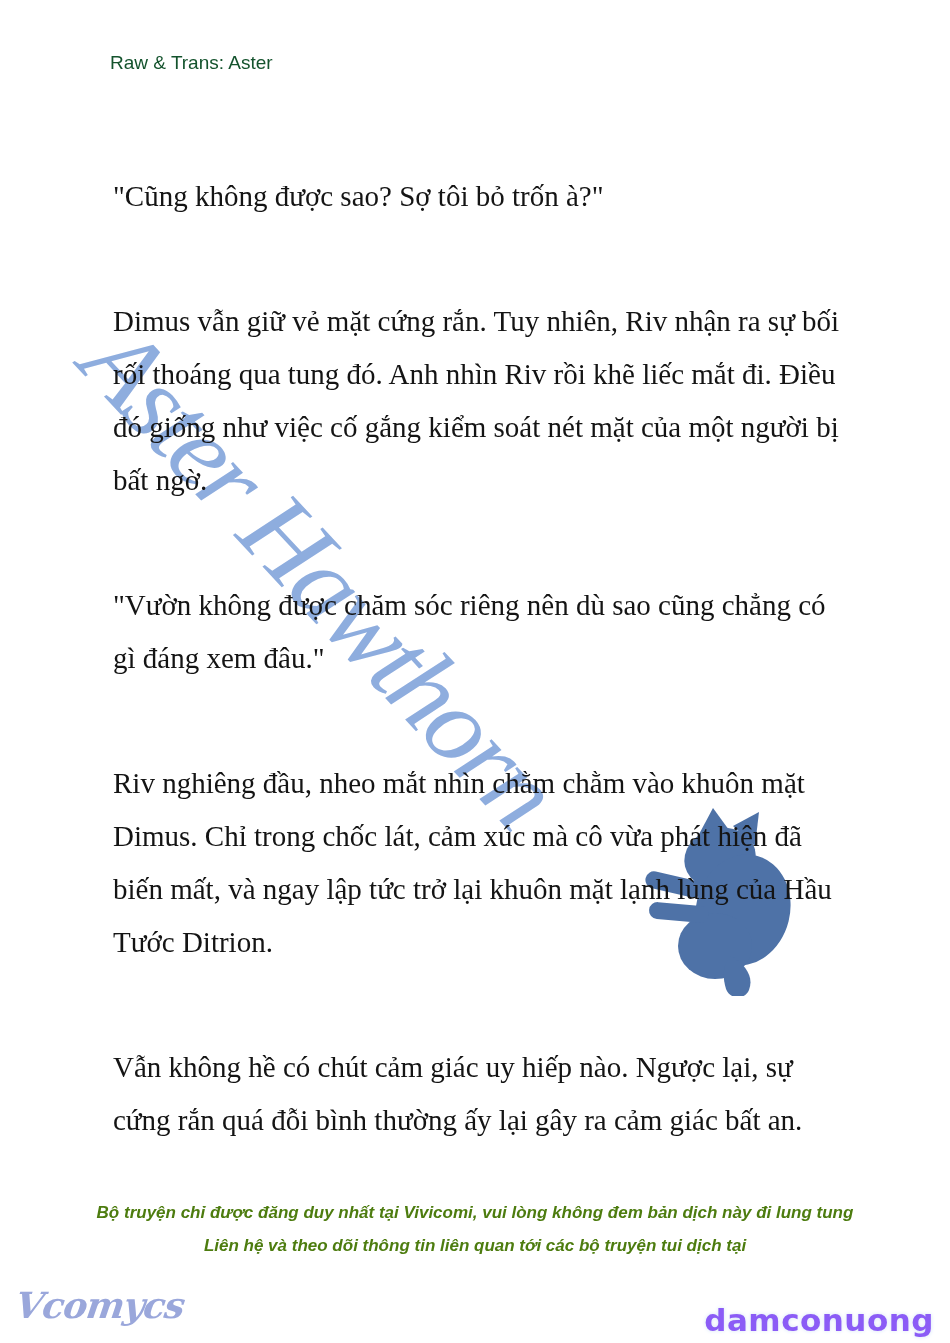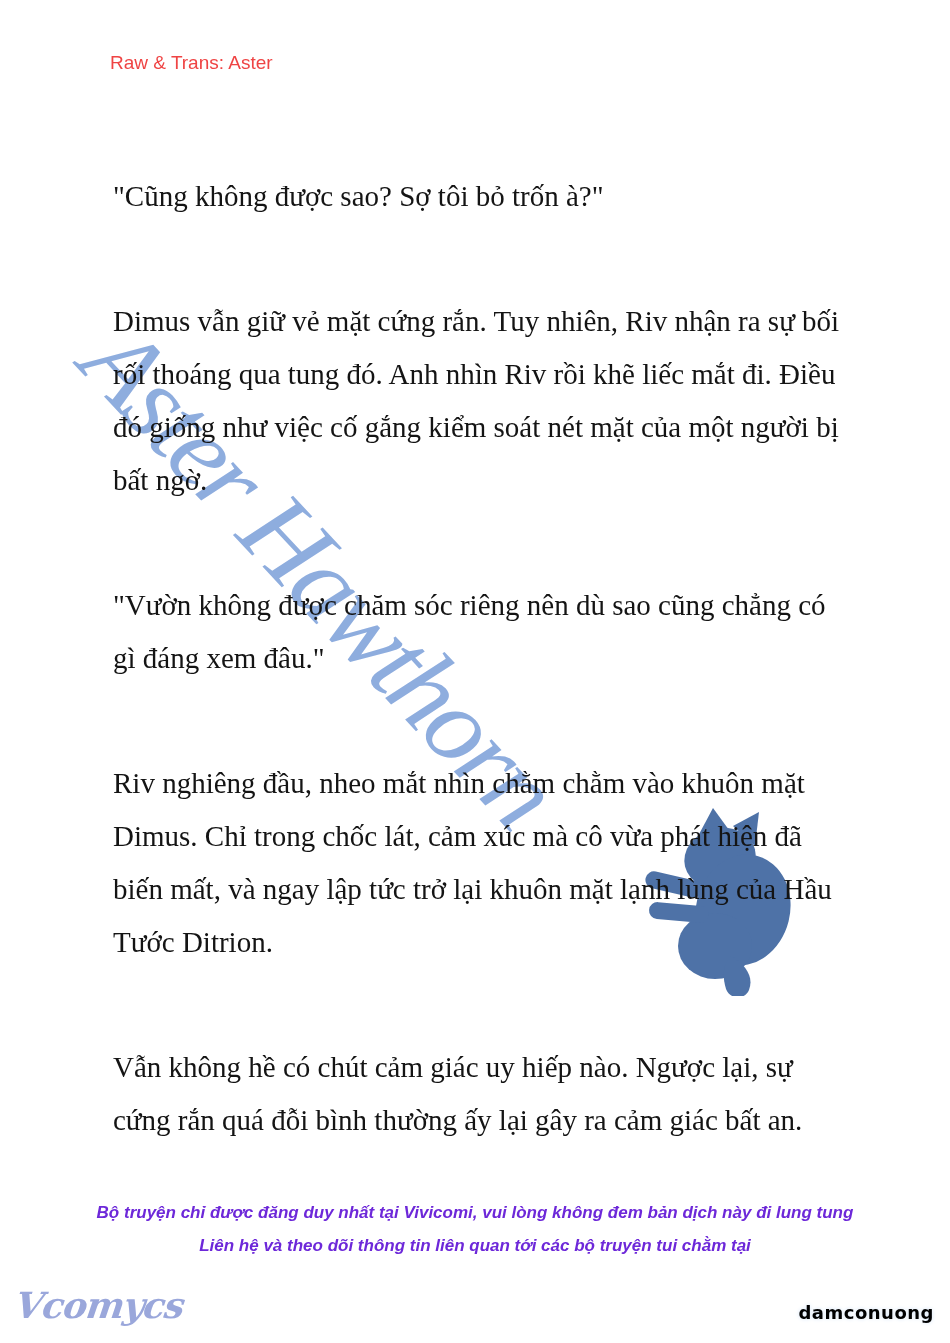--- a/index.html
+++ b/index.html
@@ -10,21 +10,21 @@
     background: #ffffff;
     overflow: hidden;
     font-family: "Liberation Serif", serif;
   }
   .credit {
     position: absolute;
     left: 110px;
     top: 52px;
     font-family: "Liberation Sans", sans-serif;
     font-size: 19px;
-    color: #ef4444;
+    color: #14532d;
     z-index: 3;
   }
   .watermark {
     position: absolute;
     left: 148px;
     top: 300px;
     transform: rotate(47deg);
     transform-origin: 0 0;
     font-family: "Liberation Serif", serif;
     font-style: italic;
@@ -59,21 +59,21 @@
     position: absolute;
     left: 0;
     right: 0;
     top: 1196px;
     text-align: center;
     font-family: "Liberation Sans", sans-serif;
     font-size: 17px;
     font-weight: bold;
     font-style: italic;
     line-height: 33px;
-    color: #6d28d9;
+    color: #4d7c0f;
     z-index: 3;
   }
   .logo-left {
     position: absolute;
     left: 16px;
     top: 1284px;
     font-family: "DejaVu Serif", serif;
     font-style: italic;
     font-weight: bold;
     font-size: 36px;
@@ -81,23 +81,23 @@
     transform: skewX(-8deg);
     color: #9aa7db;
     z-index: 3;
   }
   .logo-right {
     position: absolute;
     right: 16px;
     top: 1302px;
     font-family: "DejaVu Sans", sans-serif;
     font-weight: bold;
-    font-size: 18px;
+    font-size: 31px;
     letter-spacing: 0.5px;
-    color: #000000;
+    color: #8b5cf6;
     text-shadow: 0 0 4px #d4e4f7;
     z-index: 3;
   }
 </style>
 </head>
 <body>
 
 <div class="page">
 
   <div class="credit">Raw &amp; Trans: Aster</div>
@@ -120,20 +120,20 @@
   <div class="content">
     <p>"Cũng không được sao? Sợ tôi bỏ trốn à?"</p>
     <p>Dimus vẫn giữ vẻ mặt cứng rắn. Tuy nhiên, Riv nhận ra sự bối rối thoáng qua tung đó. Anh nhìn Riv rồi khẽ liếc mắt đi. Điều đó giống như việc cố gắng kiểm soát nét mặt của một người bị bất ngờ.</p>
     <p>"Vườn không được chăm sóc riêng nên dù sao cũng chẳng có gì đáng xem đâu."</p>
     <p>Riv nghiêng đầu, nheo mắt nhìn chằm chằm vào khuôn mặt Dimus. Chỉ trong chốc lát, cảm xúc mà cô vừa phát hiện đã biến mất, và ngay lập tức trở lại khuôn mặt lạnh lùng của Hầu Tước Ditrion.</p>
     <p>Vẫn không hề có chút cảm giác uy hiếp nào. Ngược lại, sự cứng rắn quá đỗi bình thường ấy lại gây ra cảm giác bất an.</p>
   </div>
 
   <div class="footer-notice">
     <div>Bộ truyện chỉ được đăng duy nhất tại Vivicomi, vui lòng không đem bản dịch này đi lung tung</div>
-    <div>Liên hệ và theo dõi thông tin liên quan tới các bộ truyện tui chằm tại</div>
+    <div>Liên hệ và theo dõi thông tin liên quan tới các bộ truyện tui dịch tại</div>
   </div>
 
   <div class="logo-left">Vcomycs</div>
 
   <div class="logo-right">damconuong</div>
 
 </div>
 
 </body></html>

